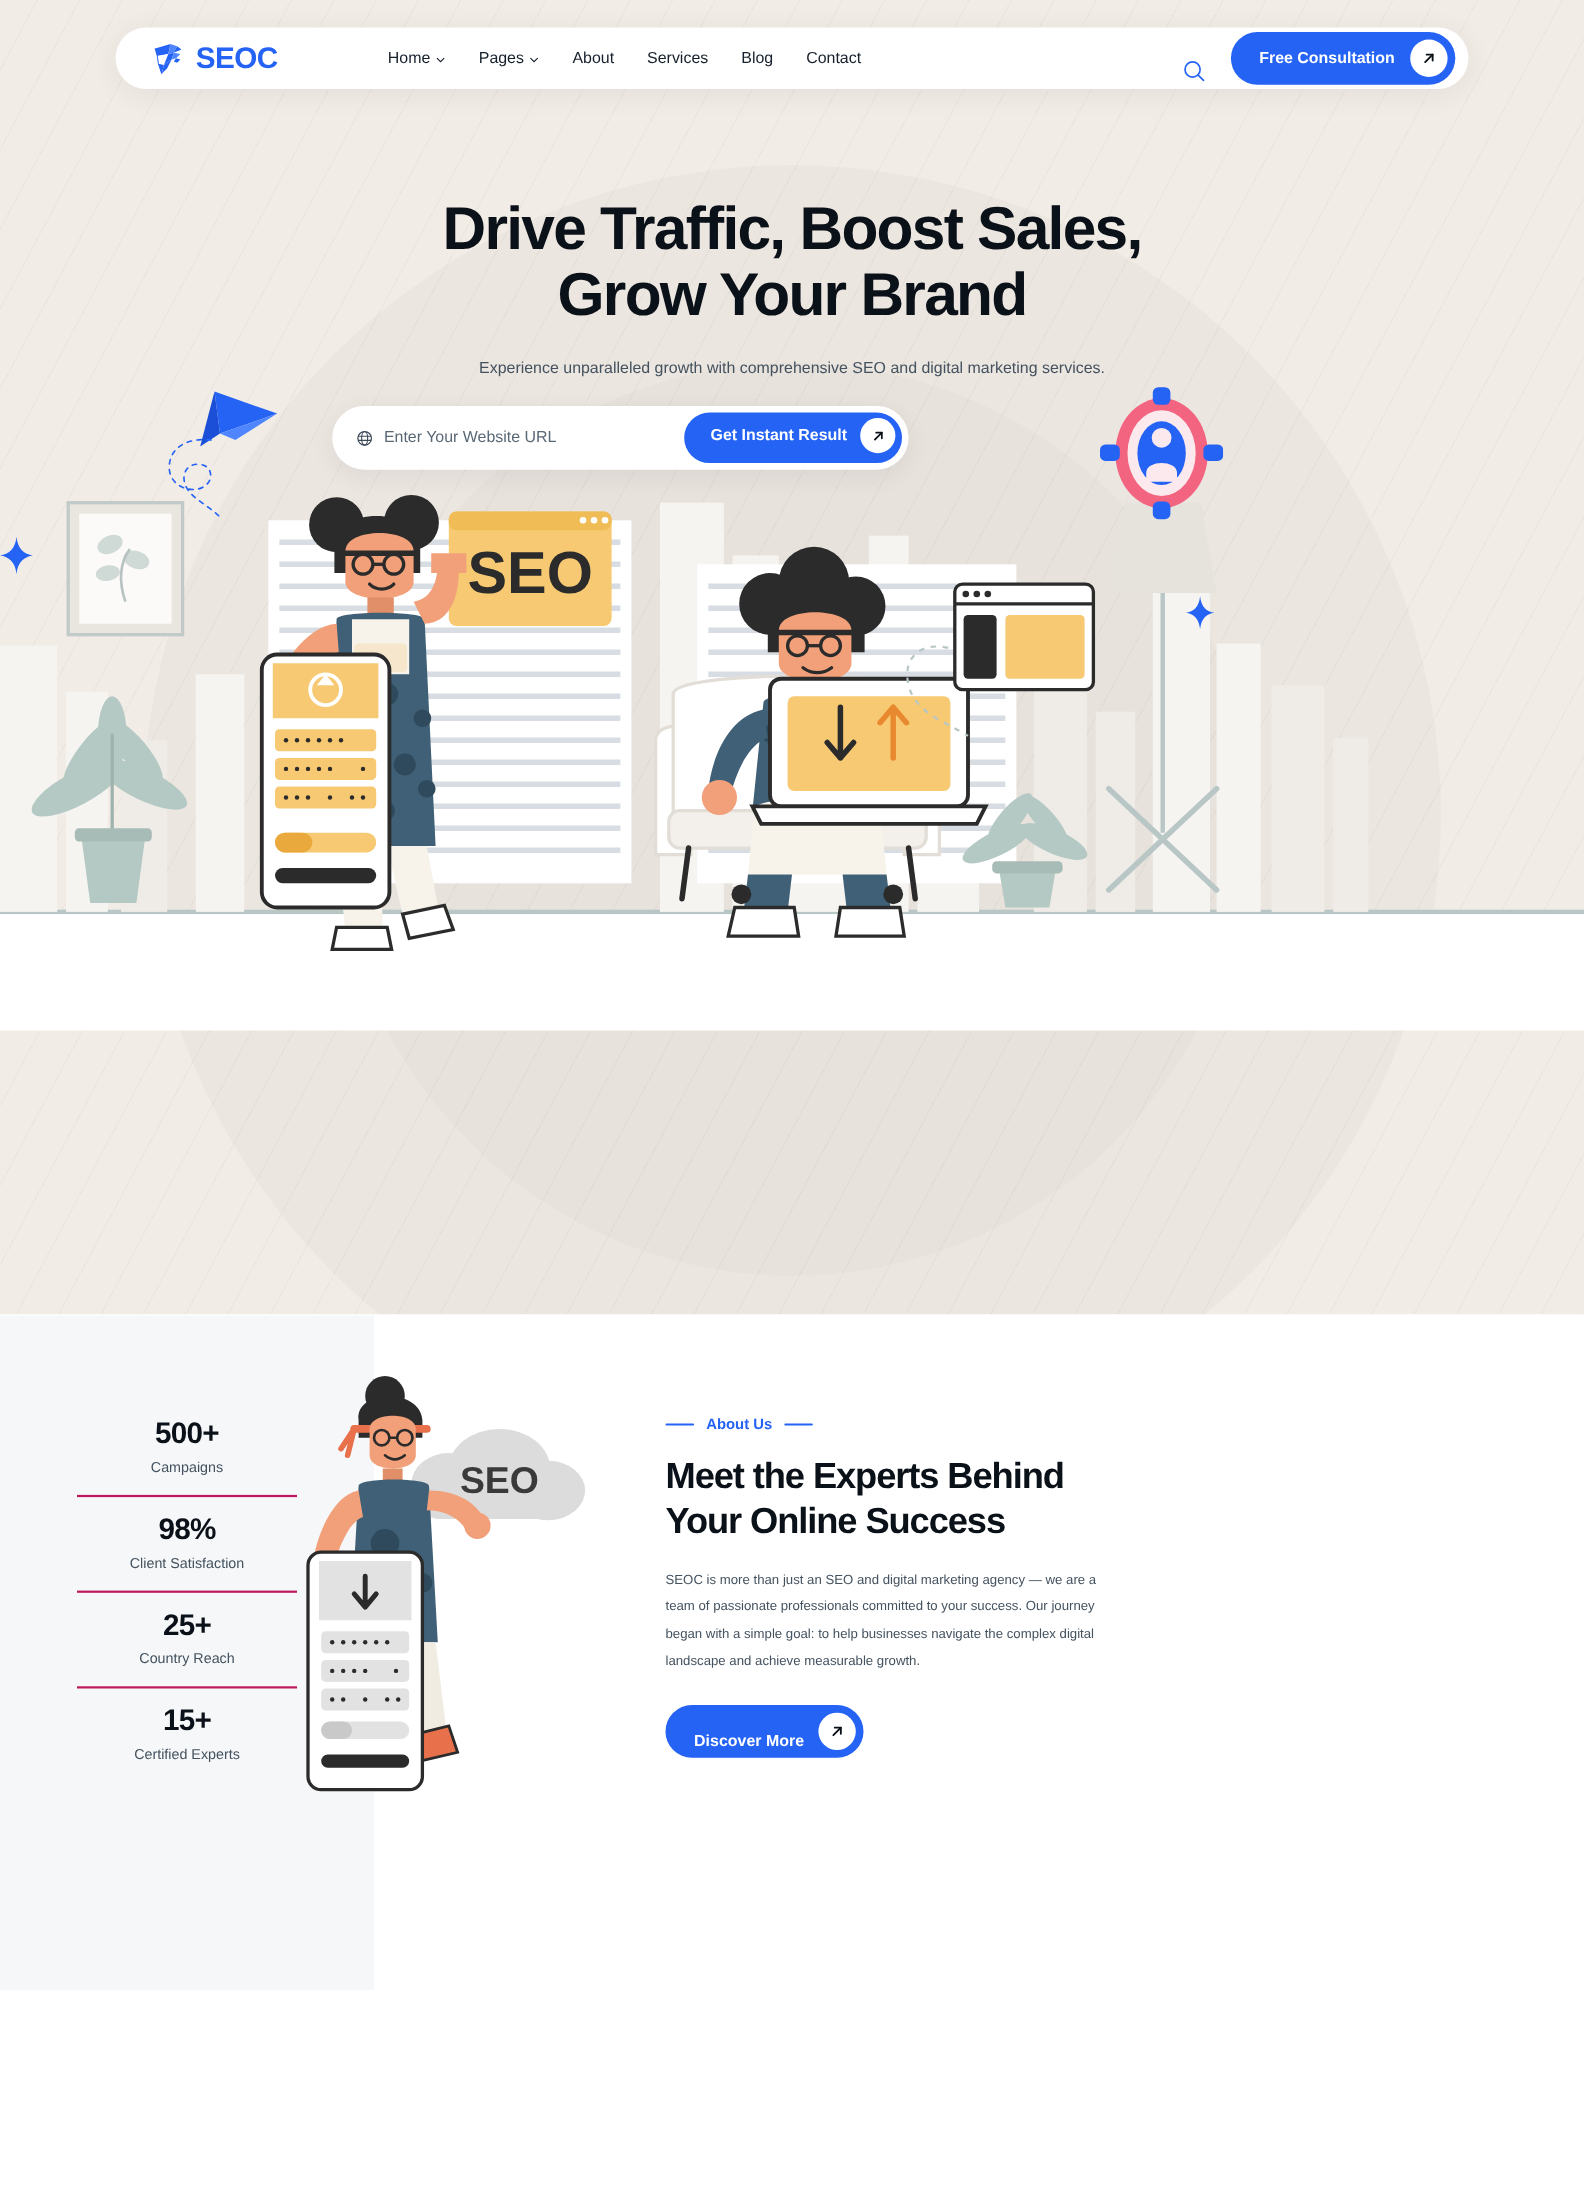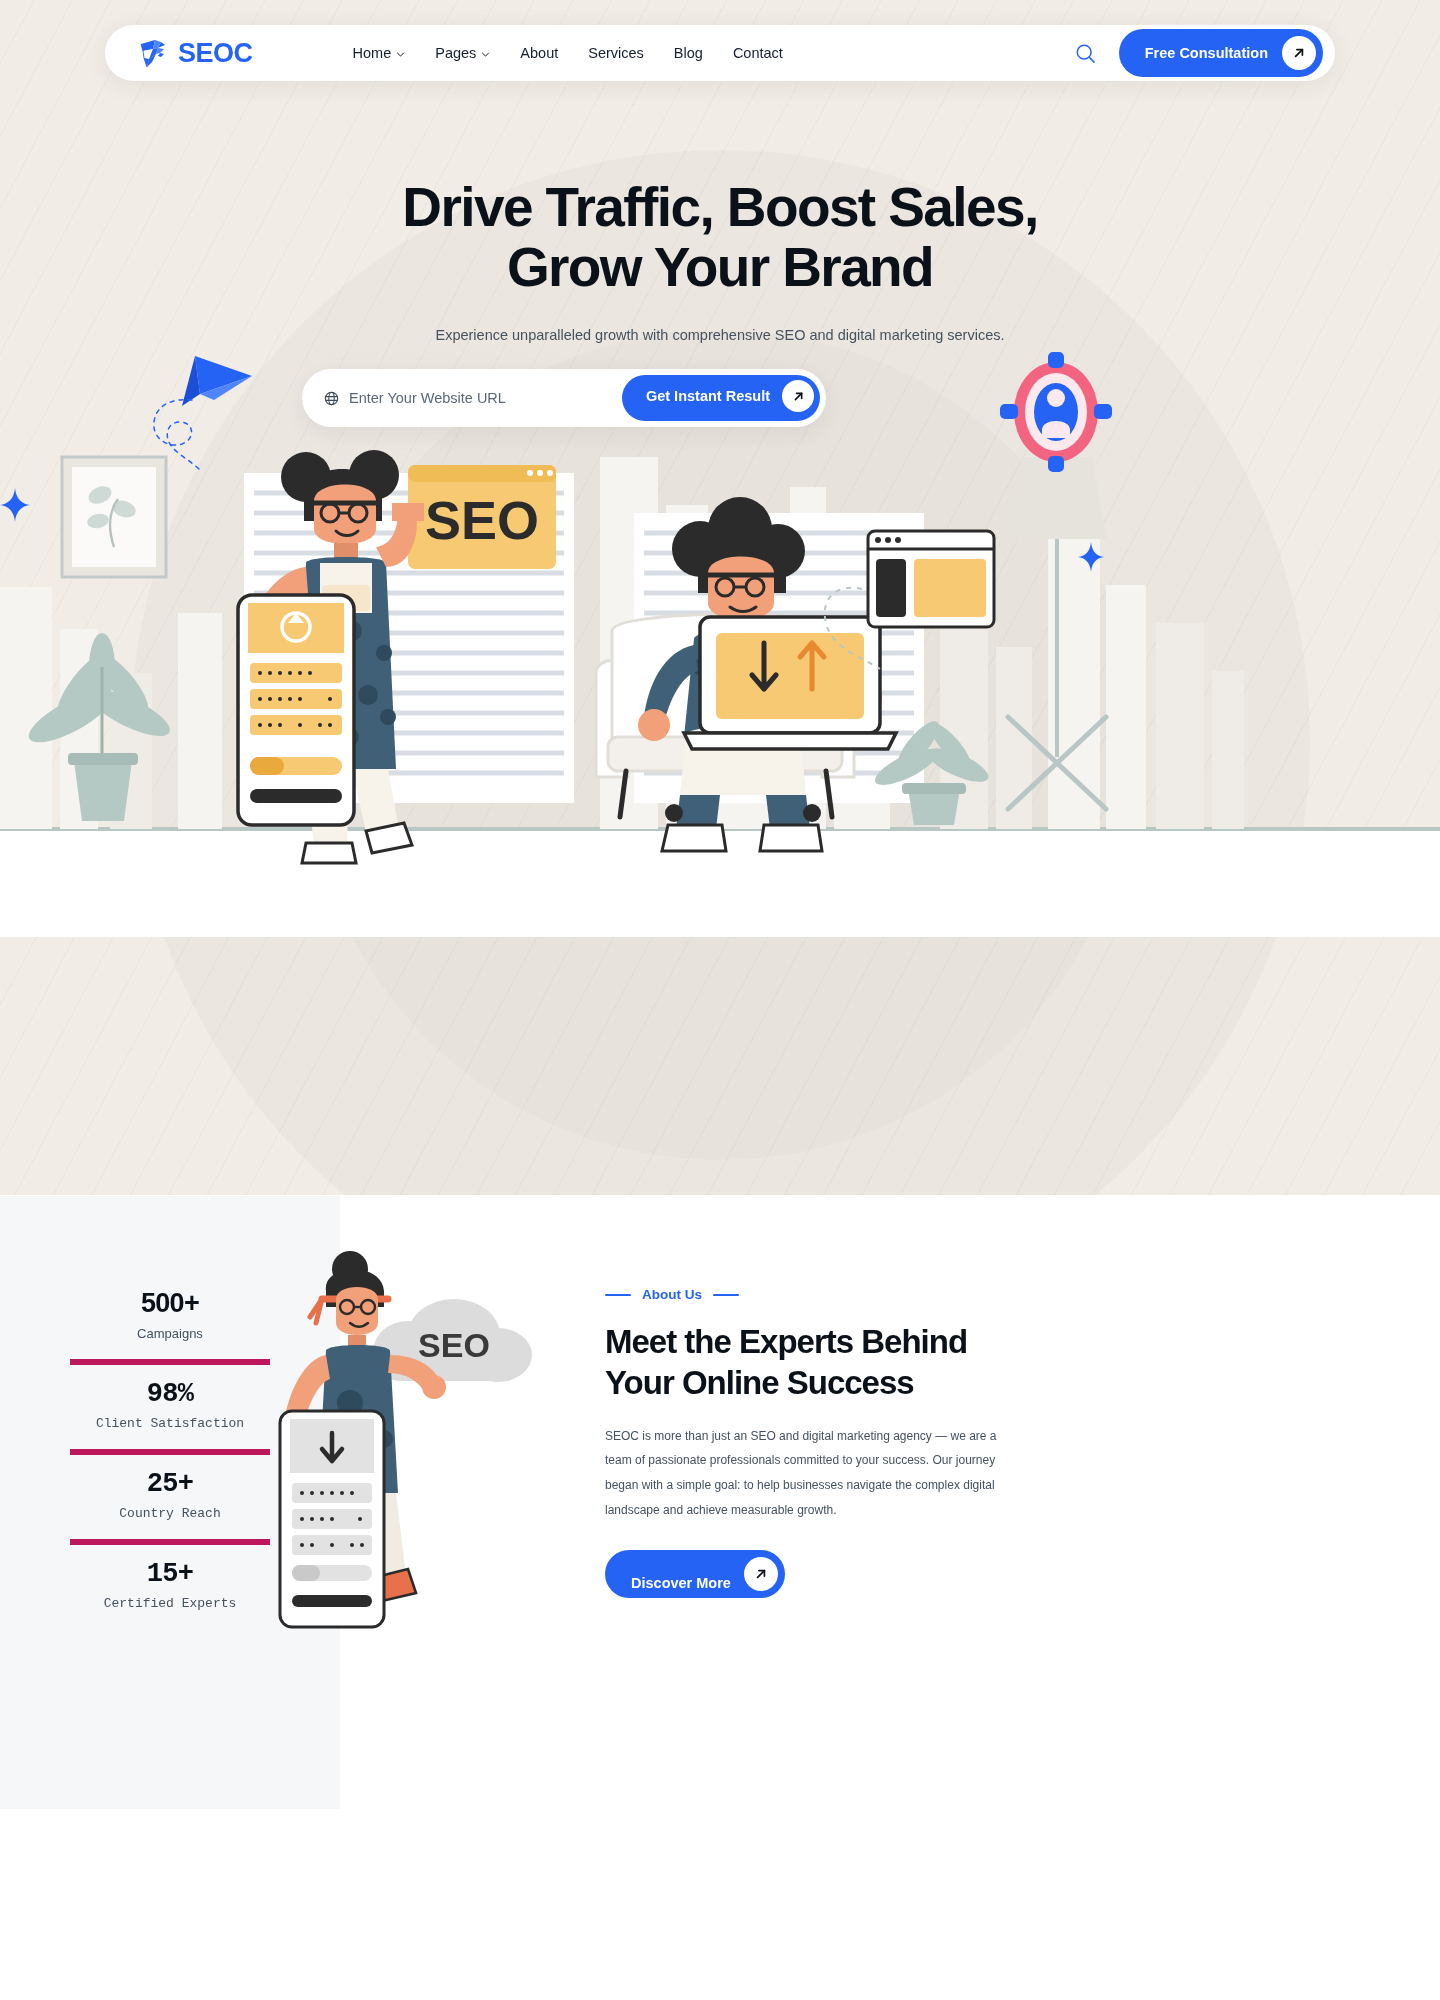--- a/index.html
+++ b/index.html
@@ -74,21 +74,21 @@
     display:flex; align-items:center; gap:30px;
     margin-left:100px;
   }
   .nav-link {
     font-size:14.5px; color:#16202c; font-weight:400;
     display:flex; align-items:center; gap:5px;
     cursor:pointer; white-space:nowrap;
   }
   .caret { width:9px; height:9px; display:block; margin-top:2px; }
   .nav-right {
-    margin-left:auto; display:flex; align-items:center; gap:20px;
+    margin-left:auto; display:flex; align-items:flex-end; gap:20px;
   }
   .search-btn {
     width:26px; height:26px;
     display:flex; align-items:center; justify-content:center;
     cursor:pointer; background:none; border:none;
   }
   .cta-pill {
     display:flex; align-items:center; gap:14px;
     background:#2563f5; color:#fff;
     border-radius:40px;
@@ -171,21 +171,21 @@
   }
   .stats-panel {
     position:absolute; left:0; top:1px;
     width:340px; height:681px;
     background:#f5f7f9;
   }
   .stats-inner {
     position:absolute; left:70px; top:78px; width:200px;
   }
   .stat { text-align:center; padding:14px 0 18px; }
-  .stat + .stat { border-top:6px solid #be185d;font-family:Liberation Mono, monospace; }
+  .stat + .stat { border-top:2px solid #be185d; }
   .stat-value {
     font-size:27px; font-weight:700; letter-spacing:-0.7px; color:#0b1118;
   }
   .stat-label {
     margin-top:7px; font-size:13px; color:#44525f;
   }
 
   .about-figure {
     position:absolute; left:248px; top:48px;
     width:340px; height:420px;

